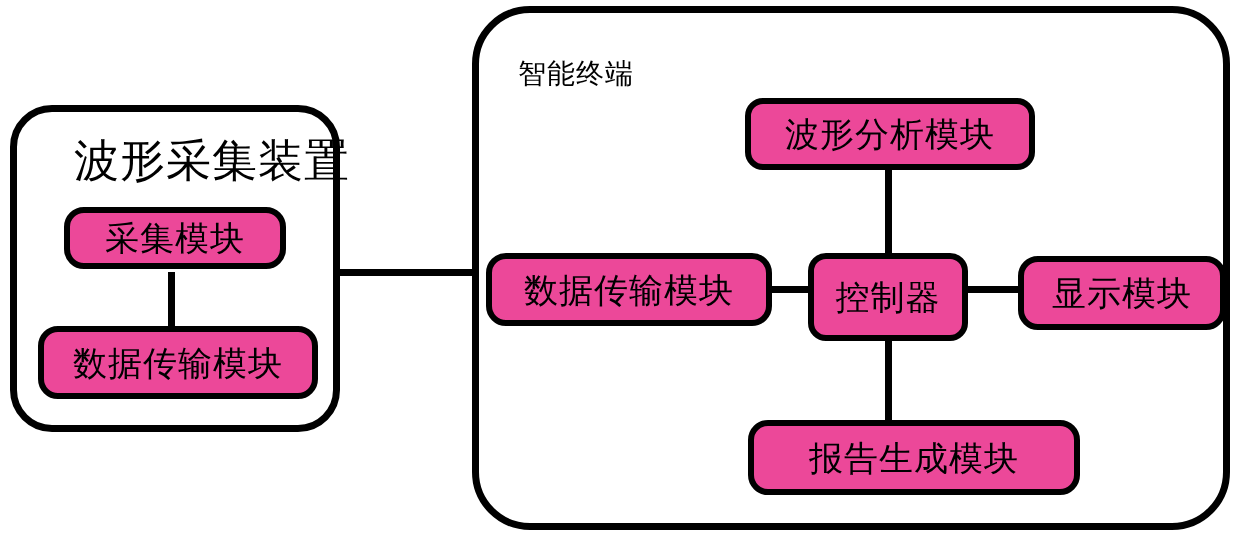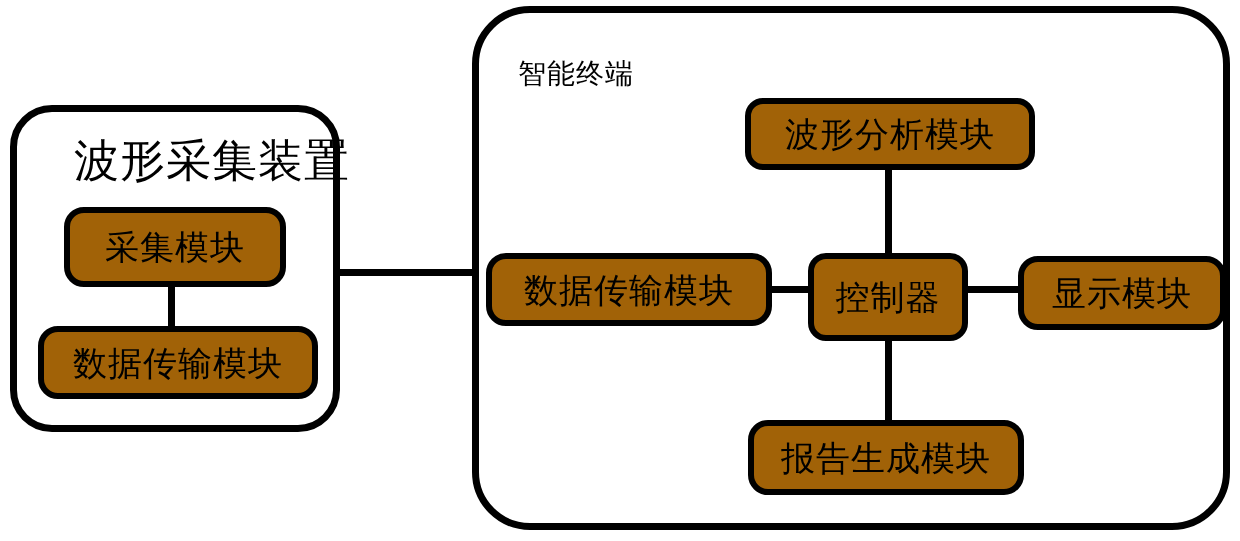--- a/index.html
+++ b/index.html
@@ -31,21 +31,21 @@
     color: #000000;
     white-space: nowrap;
     line-height: 1;
   }
 
   
   .module {
     position: absolute;
     box-sizing: border-box;
     border: 6px solid #000000;
-    background: #a16207;
+    background: #ec4899;
     display: flex;
     align-items: center;
     justify-content: center;
     color: #000000;
     white-space: nowrap;
     z-index: 3;
   }
   .module-label {
     line-height: 1;
     display: block;
@@ -62,21 +62,21 @@
 </style>
 </head>
 <body>
 
 <div id="canvas">
 
   <div class="container" style="left:10px; top:105px; width:330px; height:327px; border-radius:42px;">
   </div>
   <div class="container-title" style="left:38px; top:138px; font-size:45px; letter-spacing:1px;margin-left:36px;">波形采集装置</div>
 
-  <div class="module" style="left:64px; top:207px; width:222px; height:80px; border-radius:20px;">
+  <div class="module" style="left:64px; top:207px; width:222px; height:62px; border-radius:20px;">
     <span class="module-label" style="font-size:34px; letter-spacing:1px;">采集模块</span>
   </div>
 
   <div class="connector v" style="left:168px; top:272px; height:62px;"></div>
 
   <div class="module" style="left:38px; top:326px; width:280px; height:73px; border-radius:20px;">
     <span class="module-label" style="font-size:34px; letter-spacing:1px;">数据传输模块</span>
   </div>
 
   <div class="connector h" style="left:338px; top:269px; width:140px;"></div>
@@ -102,17 +102,17 @@
   </div>
 
   <div class="connector h" style="left:962px; top:286px; width:62px;"></div>
 
   <div class="module" style="left:1018px; top:256px; width:208px; height:74px; border-radius:20px;">
     <span class="module-label" style="font-size:34px; letter-spacing:1px;">显示模块</span>
   </div>
 
   <div class="connector v" style="left:885px; top:320px; height:105px;"></div>
 
-  <div class="module" style="left:748px; top:420px; width:276px; height:75px; border-radius:20px;">
+  <div class="module" style="left:748px; top:420px; width:332px; height:75px; border-radius:20px;">
     <span class="module-label" style="font-size:34px; letter-spacing:1px;">报告生成模块</span>
   </div>
 
 </div>
 
 </body></html>

